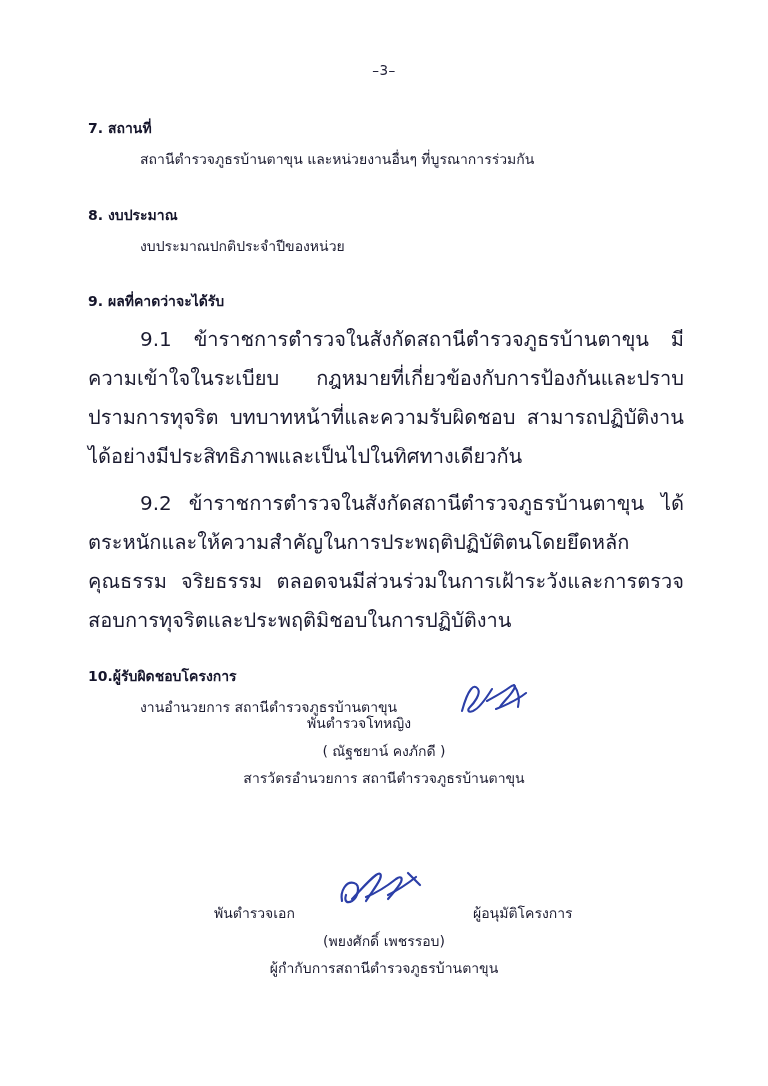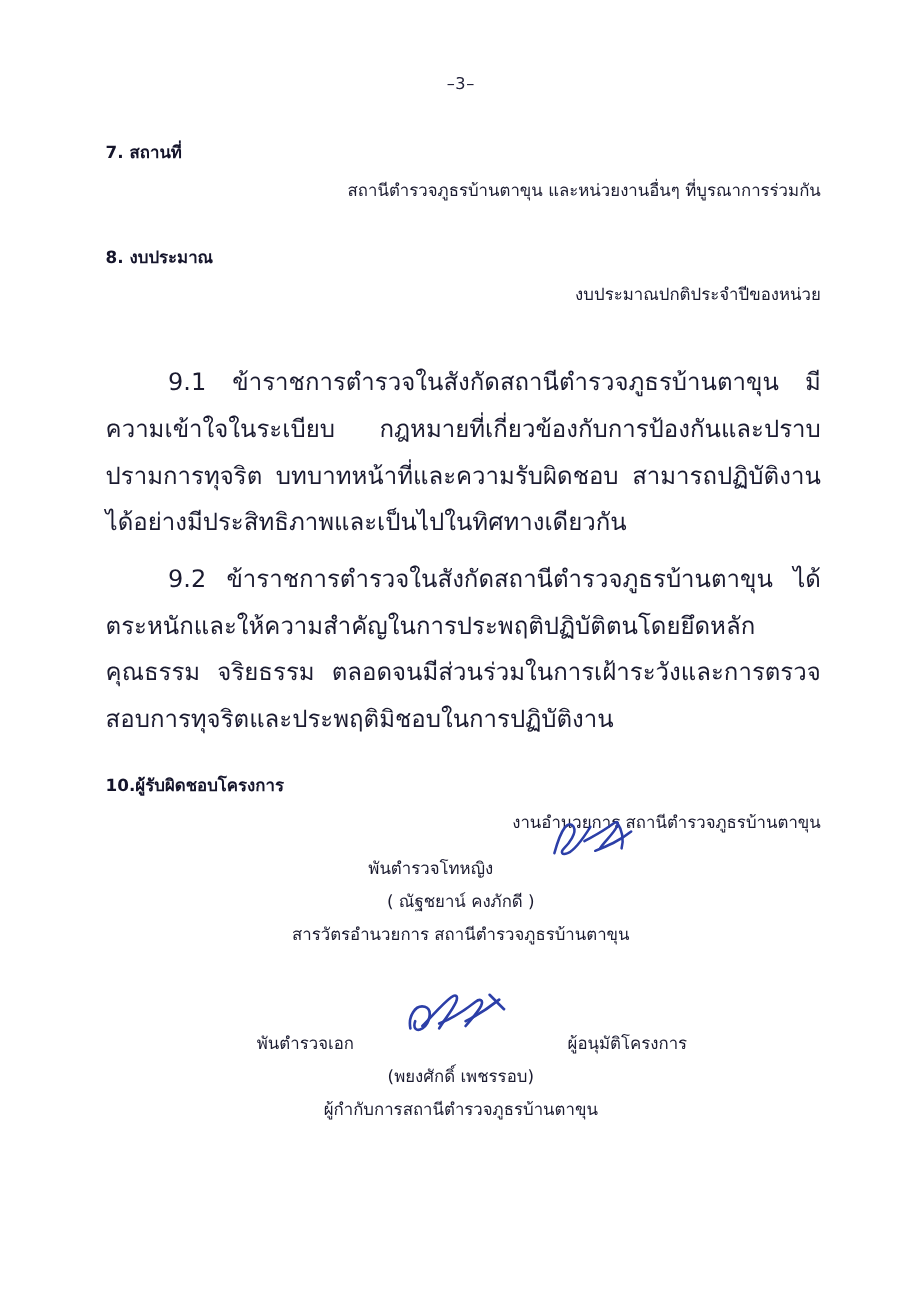--- a/index.html
+++ b/index.html
@@ -39,21 +39,20 @@
     font-weight: bold;
     color: #15152b;
     margin: 0 0 0 0;
     line-height: 1.5;
   }
   .body-indent {
     font-size: 14px;
     color: #1b1b30;
     line-height: 1.55;
     margin: 10px 0 0 52px;
-    text-align: right;
   }
   .para {
     font-size: 20px;
     color: #1b1b30;
     line-height: 1.95;
     text-align: justify;
     margin: 8px 0 0 0;
     text-indent: 52px;
   }
   .gap-lg { height: 34px; }
@@ -131,20 +130,21 @@
     <div class="gap-lg"></div>
 
     <div>
       <div class="heading">8. งบประมาณ</div>
       <div class="body-indent">งบประมาณปกติประจำปีของหน่วย</div>
     </div>
 
     <div class="gap-lg"></div>
 
     <div>
+      <div class="heading"> 9. ผลที่คาดว่าจะได้รับ</div>
       <div class="para">9.1  ข้าราชการตำรวจในสังกัดสถานีตำรวจภูธรบ้านตาขุน  มีความเข้าใจในระเบียบ กฎหมายที่เกี่ยวข้องกับการป้องกันและปราบปรามการทุจริต บทบาทหน้าที่และความรับผิดชอบ สามารถปฏิบัติงานได้อย่างมีประสิทธิภาพและเป็นไปในทิศทางเดียวกัน</div>
       <div class="para">9.2  ข้าราชการตำรวจในสังกัดสถานีตำรวจภูธรบ้านตาขุน  ได้ตระหนักและให้ความสำคัญในการประพฤติปฏิบัติตนโดยยึดหลักคุณธรรม  จริยธรรม  ตลอดจนมีส่วนร่วมในการเฝ้าระวังและการตรวจสอบการทุจริตและประพฤติมิชอบในการปฏิบัติงาน</div>
     </div>
 
     <div class="gap-md"></div>
 
     <div>
       <div class="heading">10.ผู้รับผิดชอบโครงการ</div>
       <div class="body-indent">งานอำนวยการ   สถานีตำรวจภูธรบ้านตาขุน</div>
     </div>
@@ -164,21 +164,21 @@
               <path d="M74 14 C78 20, 80 28, 78 36"></path>
             </g>
           </svg>
         </span>
       </div>
     </div>
     <div class="sig-name">( ณัฐชยาน์  คงภักดี )</div>
     <div class="sig-title">สารวัตรอำนวยการ  สถานีตำรวจภูธรบ้านตาขุน</div>
   </div>
 
-  <div class="sig-block" style="top:858px;">
+  <div class="sig-block" style="top:902px;">
     <div class="sig-row">
       <div class="sig-left nowrap">พันตำรวจเอก</div>
       <div class="sig-mid">
         <span class="scribble">
           <svg viewBox="0 0 120 60" width="120" height="60" aria-hidden="true">
             <g fill="none" stroke="#2c3fa8" stroke-width="2.2" stroke-linecap="round">
               <path d="M18 40 C16 30, 22 20, 30 22 C37 24, 34 36, 28 40 C23 43, 20 40, 22 34"></path>
               <path d="M28 38 C36 30, 44 20, 52 14 C56 11, 58 13, 56 18 C53 25, 46 33, 42 40"></path>
               <path d="M42 36 C52 32, 62 26, 72 18 C76 15, 79 16, 77 21 C74 27, 68 33, 64 38"></path>
               <path d="M64 34 C72 30, 82 24, 92 16"></path>

